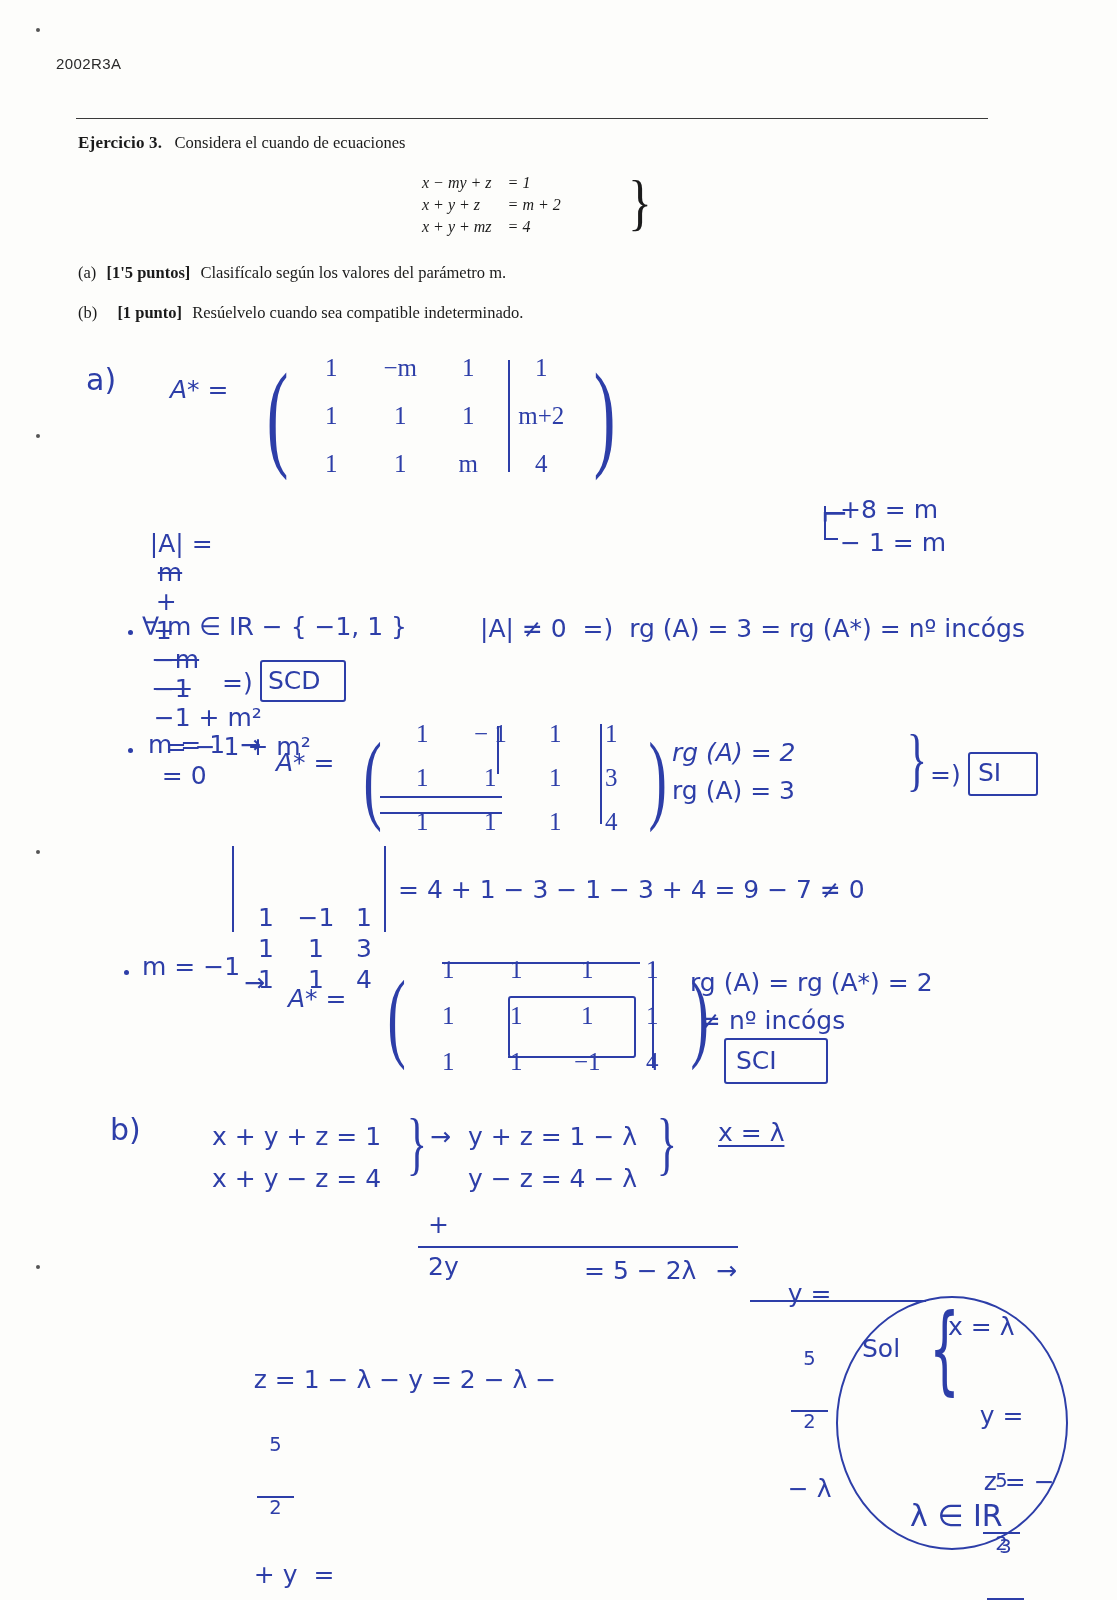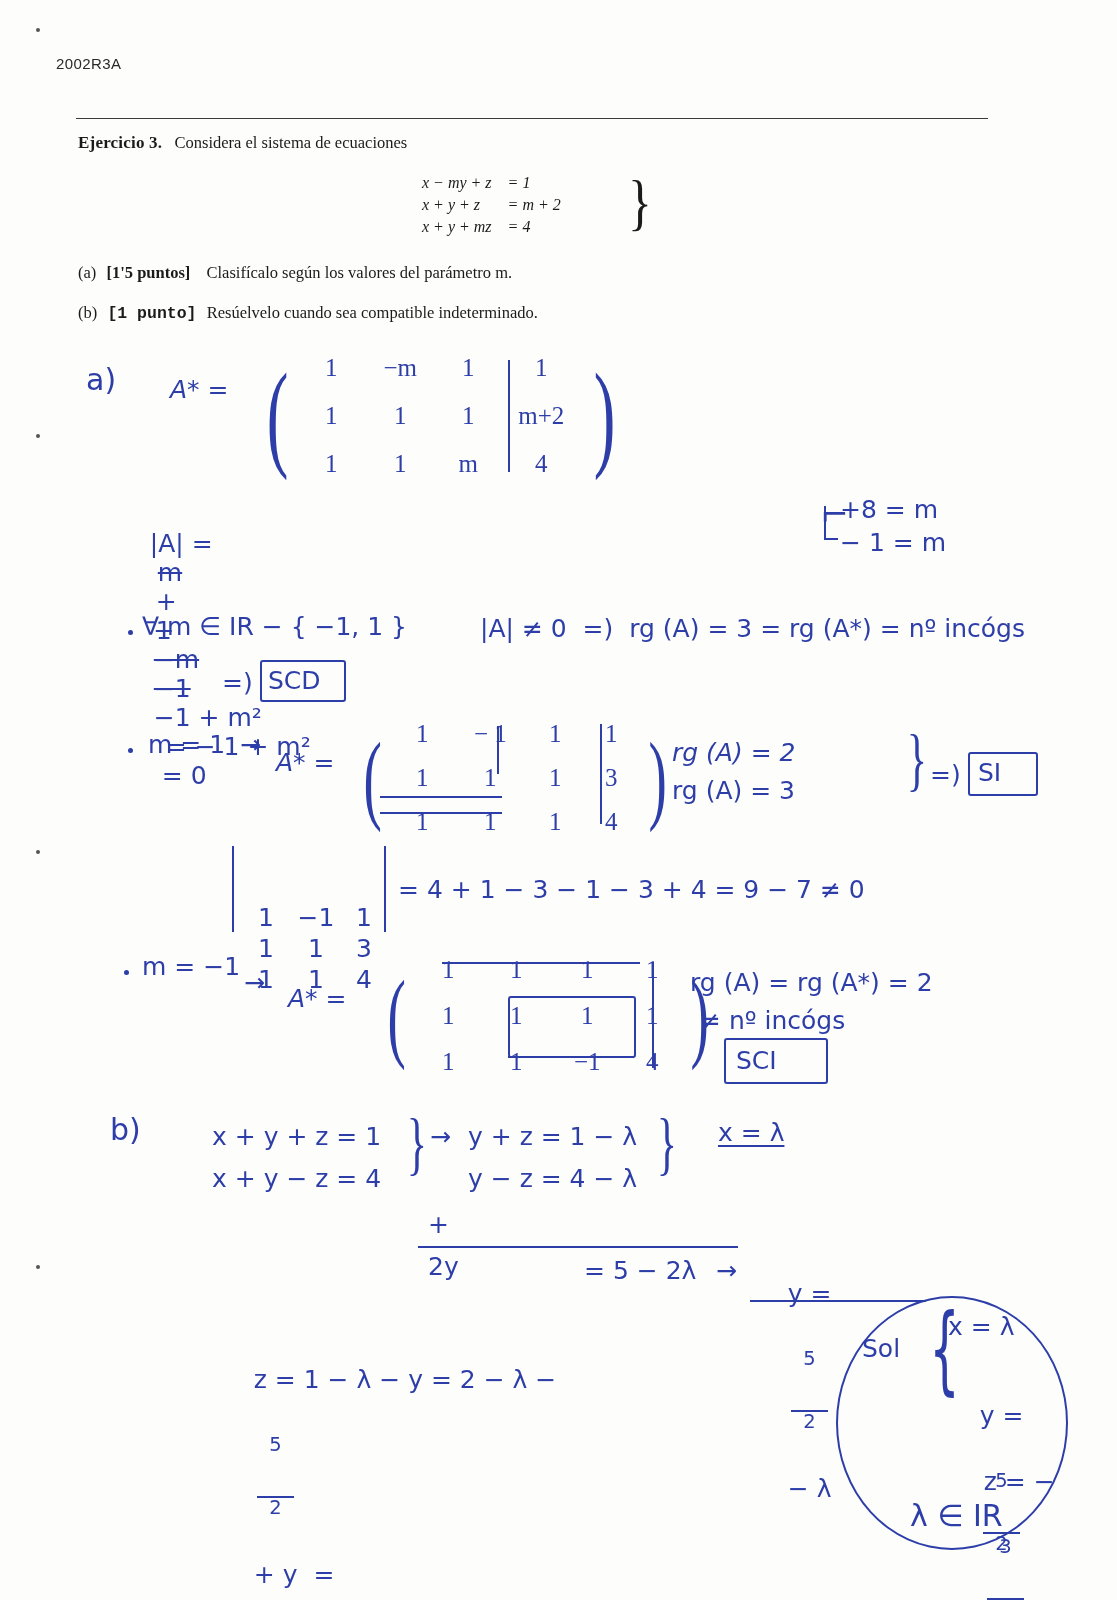--- a/index.html
+++ b/index.html
@@ -170,21 +170,21 @@
   <div class="margin-dot" style="left:36px;top:28px;"></div>
   <div class="margin-dot" style="left:36px;top:434px;"></div>
   <div class="margin-dot" style="left:36px;top:850px;"></div>
   <div class="margin-dot" style="left:36px;top:1265px;"></div>
 
   <div class="doc-code">2002R3A</div>
   <div class="rule"></div>
 
   <div class="ex-head">
     <b>Ejercicio 3.</b>
-    <span class="txt" style="margin-left:8px;">Considera el sistema de ecuaciones</span>
+    <span class="txt" style="margin-left:8px;">Considera el cuando de ecuaciones</span>
   </div>
 
   <div class="system">
     <table>
       <tbody>
           <tr>
         <td>x − my + z</td>
         <td class="rhs">= 1</td>
       </tr>
       <tr>
@@ -196,25 +196,25 @@
         <td class="rhs">= 4</td>
       </tr>
     </tbody>
       </table>
   </div>
   <div class="brace">}</div>
 
   <div class="item item-a">
     <span>(a)</span>
     <span class="tag" style="margin-left:6px;">[1'5 puntos]</span>
-    <span style="margin-left:12px;">Clasifícalo según los valores del parámetro m.</span>
+    <span style="margin-left:6px;">Clasifícalo según los valores del parámetro m.</span>
   </div>
   <div class="item item-b">
     <span>(b)</span>
-    <span class="tag" style="margin-left:6px;font-family:Liberation Mono, monospace;">[1 punto]</span>
+    <span class="tag" style="margin-left:16px;">[1 punto]</span>
     <span style="margin-left:6px;">Resúelvelo cuando sea compatible indeterminado.</span>
   </div>
 
   <div class="hw big" style="left:86px;top:362px;">a)</div>
   <div class="hw med ital" style="left:170px;top:375px;">A* =</div>
 
   <div class="matrix" style="left:258px;top:352px;">
     <span class="par">(</span>
     <div class="mgrid" style="grid-template-columns:64px 74px 62px 84px; row-gap:16px; margin:0 2px;">
       <div>1</div>

